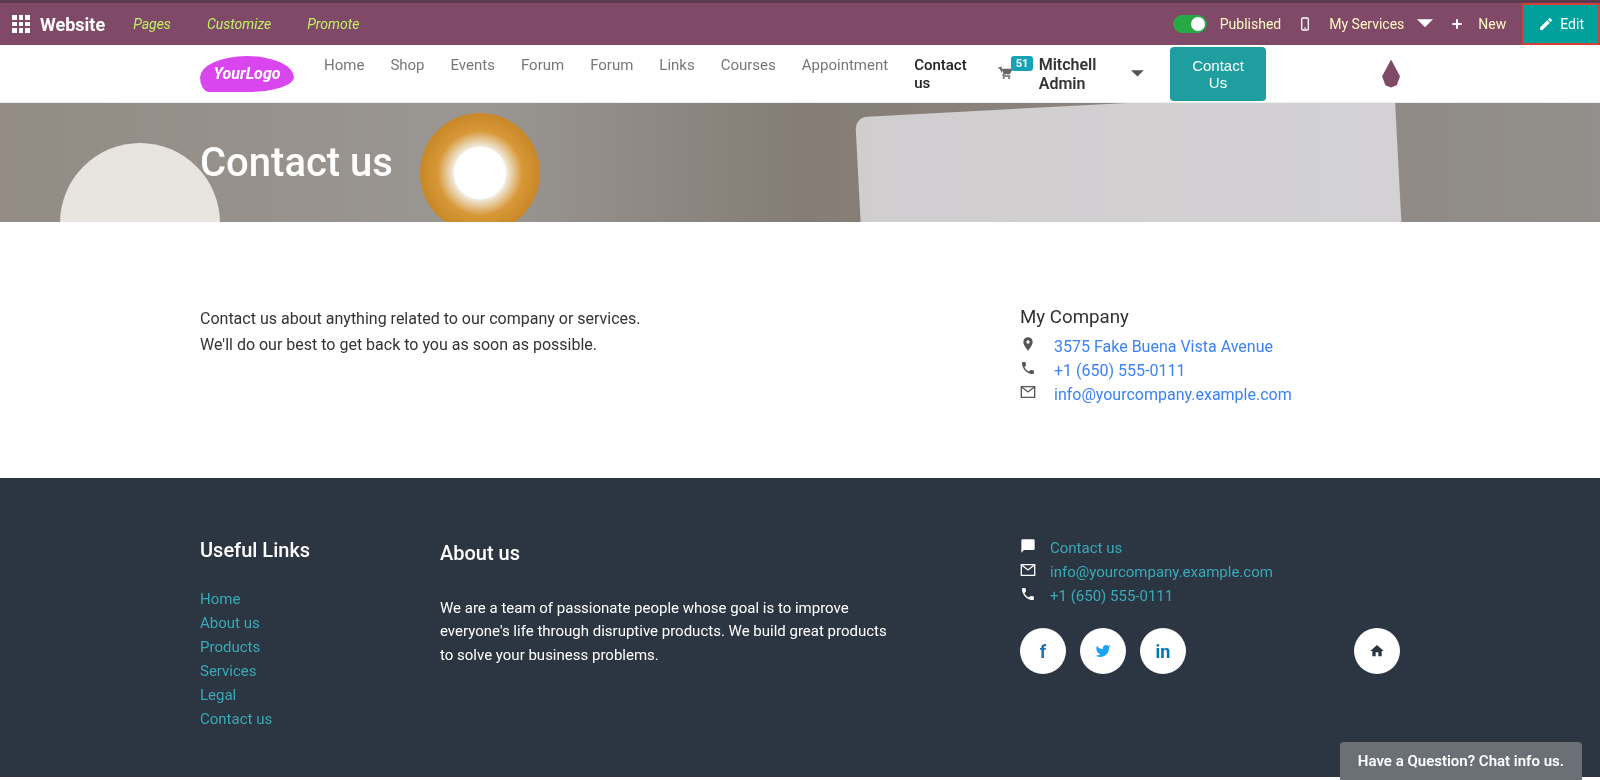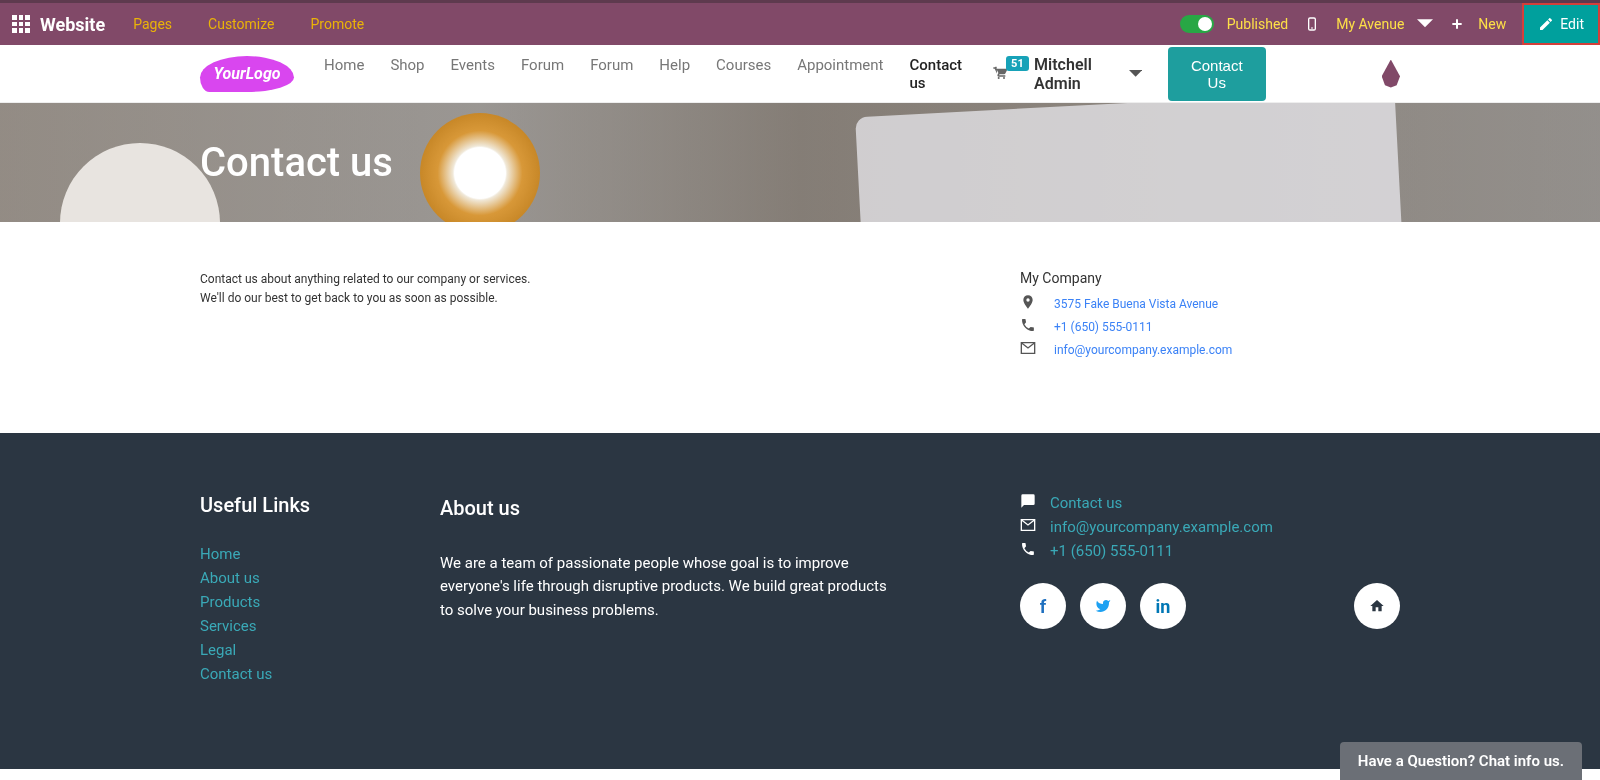--- a/index.html
+++ b/index.html
@@ -5,25 +5,25 @@
 * { margin: 0; padding: 0; box-sizing: border-box; }
 body { font-family: -apple-system, BlinkMacSystemFont, "Segoe UI", Roboto, sans-serif; background: #fff; overflow-x: hidden; }
 
 
 .topbar { background: #814968; border-top: 3px solid #5e3a4e; height: 45px; display: flex; align-items: center; color: #fff; padding: 0 12px; font-size: 14px; }
 .topbar-left { display: flex; align-items: center; gap: 10px; text-align: center; }
 .apps-icon { width: 18px; height: 18px; display: grid; grid-template-columns: repeat(3,1fr); grid-template-rows: repeat(3,1fr); gap: 2px; cursor: pointer; }
 .apps-icon span { background: #fff; }
 .brand { font-weight: 700; font-size: 18px; margin-right: 18px; }
 .topbar .menu { display: flex; gap: 36px; }
-.topbar .menu a { color: #eab308; text-decoration: none; cursor: pointer; }
+.topbar .menu a { color: #bef264; text-decoration: none; cursor: pointer; font-style: italic; }
 .topbar-right { margin-left: auto; display: flex; align-items: center; gap: 16px; }
 .switch { width: 34px; height: 18px; background: #28a745; border-radius: 10px; position: relative; cursor: pointer; }
 .switch::after { content: ""; width: 14px; height: 14px; background: #fff; border-radius: 50%; position: absolute; right: 2px; top: 2px; }
-.topbar-right .item { display: flex; align-items: center; gap: 13px; cursor: pointer; color: #fde047; }
+.topbar-right .item { display: flex; align-items: center; gap: 13px; cursor: pointer; color: #fef9c3; }
 .edit-btn { background: #00a09d; padding: 6px 14px; border: 2px solid #d43f3a; display: flex; align-items: center; gap: 6px; cursor: pointer; margin: -6px -12px -6px 0; height: 42px; }
 
 
 .viewport { height: calc(780px - 48px); overflow-y: scroll; position: relative; }
 .viewport::-webkit-scrollbar { width: 16px; }
 .viewport::-webkit-scrollbar-track { background: #f1f1f1; }
 .viewport::-webkit-scrollbar-thumb { background: #c1c1c1; }
 
 
 .siteheader { background: #fff; height: 58px; display: flex; align-items: center; padding: 0 200px 0 200px; gap: 30px; border-bottom: 1px solid #eee; }
@@ -41,21 +41,21 @@
 
 
 .hero { height: 119px; background: linear-gradient(rgba(90,90,90,.55),rgba(90,90,90,.55)), linear-gradient(90deg,#d8c8b8 0%, #e8e0d8 30%, #b8a898 50%, #c8b8a8 70%, #d8d0c8 100%); background-size: cover; display: flex; align-items: center; padding-left: 200px; position: relative; overflow: hidden; }
 .hero-decor { position: absolute; }
 .hero-decor.lemon { left: 420px; top: 10px; width: 120px; height: 120px; border-radius: 50%; background: radial-gradient(circle,#fff 30%,#f0e8d8 32%,#d89838 50%,#c88828 70%); }
 .hero-decor.plate { left: 60px; top: 40px; width: 160px; height: 160px; border-radius: 50%; background: #e8e4e0; }
 .hero-decor.tablet { right: 200px; top: 0; width: 540px; height: 200px; background: rgba(240,240,245,.7); border-radius: 12px; transform: rotate(-3deg); }
 .hero h1 { color: #fff; font-size: 40px; font-weight: 500; position: relative; z-index: 2; }
 
 
-.contact-body { display: flex; padding: 48px 200px 70px; gap: 28px; font-size: 12px; color: #333; }
+.contact-body { display: flex; padding: 48px 200px 70px; gap: 28px; font-size: 16px; color: #333; margin-top: 36px; }
 .contact-left { flex: 1; line-height: 1.6; }
 .contact-right { width: 380px; }
 .contact-right h3 { font-weight: 400; margin-bottom: 8px; }
 .contact-right .row { display: flex; align-items: center; gap: 18px; margin: 4px 0; color: #3b82f6; text-align: center; }
 .contact-right .row .icon { width: 16px; text-align: center; color: #555; }
 
 
 .footer { background: #2b3642; color: #fff; padding: 60px 200px 80px; display: flex; gap: 60px; }
 .footer h3 { font-size: 20px; font-weight: 500; margin-bottom: 28px; }
 .footer .col.links { width: 180px; }
@@ -103,21 +103,21 @@
       <div class="switch"></div>
       <span>Published</span>
     </div>
     <div class="item">
       <svg viewBox="0 0 24 24" fill="none" stroke="#fff" stroke-width="2">
           <rect x="7" y="3" width="10" height="18" rx="2"></rect>
           <line x1="11" y1="18" x2="13" y2="18"></line>
         </svg>
     </div>
     <div class="item">
-      <span>My Avenue</span>
+      <span>My Services</span>
       <svg viewBox="0 0 10 6" width="10" height="6">
           <path d="M0 0 L5 5 L10 0" fill="#fff"></path>
         </svg>
     </div>
     <div class="item">
       <svg viewBox="0 0 24 24" stroke="#fff" stroke-width="3">
           <line x1="12" y1="5" x2="12" y2="19"></line>
           <line x1="5" y1="12" x2="19" y2="12"></line>
         </svg>
       <span>New</span>
@@ -136,21 +136,21 @@
   <div class="siteheader">
     <div class="logo">
       <div class="logo-shape">YourLogo</div>
     </div>
     <nav class="sitenav">
       <a>Home</a>
       <a>Shop</a>
       <a>Events</a>
       <a>Forum</a>
       <a>Forum</a>
-      <a>Help</a>
+      <a>Links</a>
       <a>Courses</a>
       <a>Appointment</a>
       <a class="active">Contact us</a>
     </nav>
     <div class="header-right">
       <div class="cart">
         <svg viewBox="0 0 24 24" width="20" height="20" fill="#666">
             <path d="M7 4h-2l-1 2h2l3.6 7.59-1.35 2.44C8.11 16.37 8 16.68 8 17a2 2 0 0 0 2 2h10v-2H10.42l.93-1.68h6.84a2 2 0 0 0 1.8-1.1l3.02-6.03A1 1 0 0 0 22.1 7H6.21L5.27 5H2v2h2l3.6 7.59z"></path>
             <circle cx="10" cy="21" r="1.5"></circle>
             <circle cx="18" cy="21" r="1.5"></circle>

